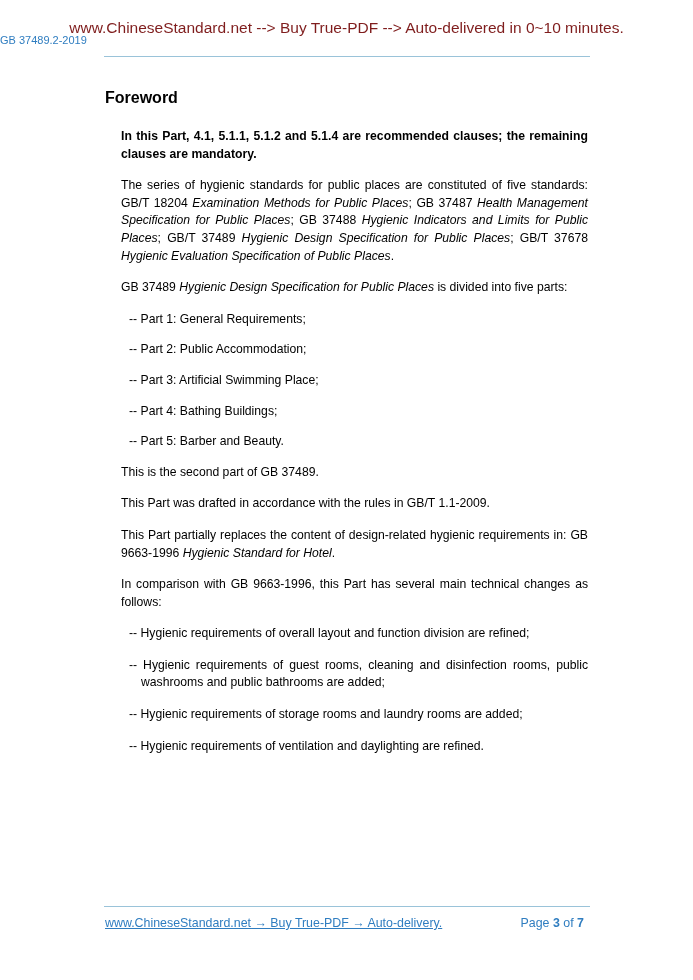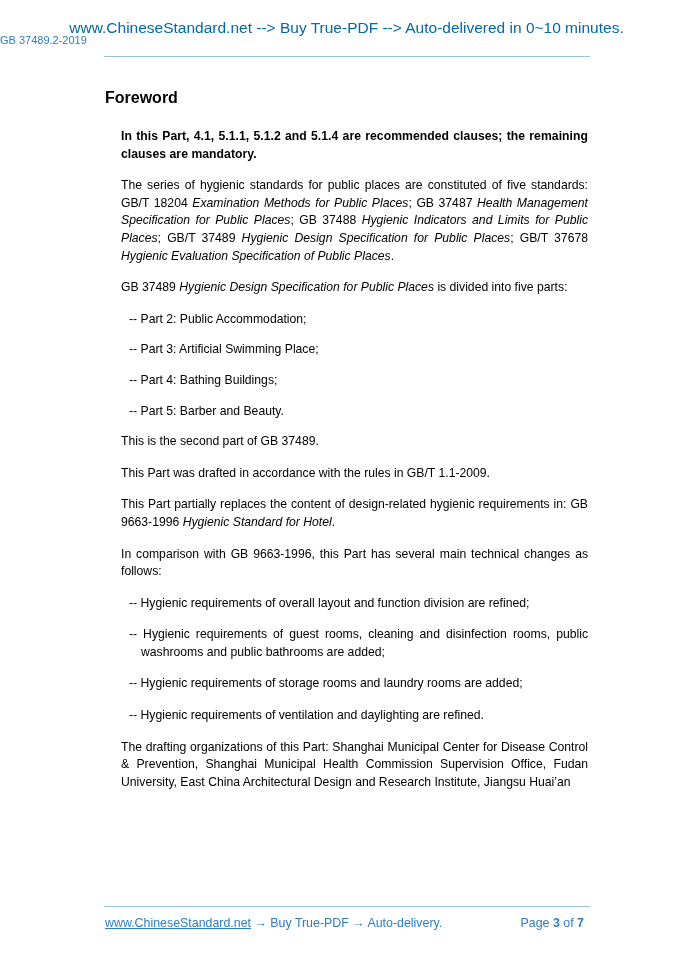--- a/index.html
+++ b/index.html
@@ -1,71 +1,71 @@
 <!DOCTYPE html>
 <html><head>
 <meta charset="utf-8">
 <style>
   html, body { margin: 0; padding: 0; background: #ffffff; }
   body { width: 693px; height: 980px; position: relative; overflow: hidden;
          font-family: "Liberation Sans", sans-serif; color: #000; }
   .banner { position: absolute; top: 19px; left: 0; width: 693px; text-align: center;
-            color: #0369a1; font-size: 15.5px; line-height: 18px; white-space: nowrap; }
+            color: #7f1d1d; font-size: 15.5px; line-height: 18px; white-space: nowrap; }
   .std-code { position: absolute; top: 34px; left: 0; width: 568px; text-align: left;
               color: #2f7dc0; font-size: 11px; line-height: 12px; }
   .hr-top { position: absolute; top: 56px; left: 104px; width: 486px; height: 1px; background: #9ac3d9; }
   .content { position: absolute; top: 88px; left: 105px; width: 483px; font-size: 12.2px; line-height: 17.6px; }
   .title { text-align: left; font-weight: bold; font-size: 16px; line-height: 20px; margin: 0 0 20px 0; }
   p { margin: 0 0 14px 16px; text-align: justify; }
   p.bold { font-weight: bold; letter-spacing: 0.05px; }
   .list-item { margin: 0 0 14px 24px; text-align: justify; }
   .list-item.wrap { padding-left: 12px; text-indent: -12px; }
   .list-item.tight { margin-bottom: 13px; }
   i { font-style: italic; }
   .hr-bottom { position: absolute; top: 906px; left: 104px; width: 486px; height: 1px; background: #9ac3d9; }
   .footer { position: absolute; top: 915px; left: 105px; width: 483px; font-size: 12.4px; color: #2f7dc0; line-height: 16px; }
-  .footer-left { position: absolute; left: 0; top: 0; white-space: nowrap; }
+  .footer-left { position: absolute; left: 0; top: 0; white-space: nowrap; text-decoration: underline; }
   .footer-link { text-decoration: underline; color: #2f7dc0; cursor: pointer; }
   .footer-right { position: absolute; right: 4px; top: 0; white-space: nowrap; }
   .footer-right b { font-weight: bold; }
 </style>
 </head>
 <body>
 
 <div class="banner">www.ChineseStandard.net --&gt; Buy True-PDF --&gt; Auto-delivered in 0~10 minutes.</div>
 <div class="std-code">GB 37489.2-2019</div>
 <div class="hr-top"></div>
 
 <div class="content">
   <div class="title">Foreword</div>
 
   <p class="bold">In this Part, 4.1, 5.1.1, 5.1.2 and 5.1.4 are recommended clauses; the remaining clauses are mandatory.</p>
 
   <p><span>The series of hygienic standards for public places are constituted of five standards: </span><span><span>GB/T 18204 </span><i>Examination Methods for Public Places</i><span>; </span></span><span><span>GB 37487 </span><i>Health Management Specification for Public Places</i><span>; </span></span><span><span>GB 37488 </span><i>Hygienic Indicators and Limits for Public Places</i><span>; </span></span><span><span>GB/T 37489 </span><i>Hygienic Design Specification for Public Places</i><span>; </span></span><span><span>GB/T 37678 </span><i>Hygienic Evaluation Specification of Public Places</i><span>.</span></span></p>
 
   <p><span>GB 37489 </span><i>Hygienic Design Specification for Public Places</i><span> is divided into five parts:</span></p>
 
+  <div class="list-item tight">-- Part 1: General Requirements;</div>
   <div class="list-item tight">-- Part 2: Public Accommodation;</div>
   <div class="list-item tight">-- Part 3: Artificial Swimming Place;</div>
   <div class="list-item tight">-- Part 4: Bathing Buildings;</div>
   <div class="list-item tight">-- Part 5: Barber and Beauty.</div>
 
   <p>This is the second part of GB 37489.</p>
   <p>This Part was drafted in accordance with the rules in GB/T 1.1-2009.</p>
 
   <p><span>This Part partially replaces the content of design-related hygienic requirements in: GB 9663-1996 </span><i>Hygienic Standard for Hotel</i><span>.</span></p>
 
   <p>In comparison with GB 9663-1996, this Part has several main technical changes as follows:</p>
 
   <div class="list-item">-- Hygienic requirements of overall layout and function division are refined;</div>
   <div class="list-item wrap">-- Hygienic requirements of guest rooms, cleaning and disinfection rooms, public washrooms and public bathrooms are added;</div>
   <div class="list-item">-- Hygienic requirements of storage rooms and laundry rooms are added;</div>
   <div class="list-item">-- Hygienic requirements of ventilation and daylighting are refined.</div>
 
-  <p>The drafting organizations of this Part: Shanghai Municipal Center for Disease Control &amp; Prevention, Shanghai Municipal Health Commission Supervision Office, Fudan University, East China Architectural Design and Research Institute, Jiangsu Huai’an</p>
 </div>
 
 <div class="hr-bottom"></div>
 
 <div class="footer">
   <div class="footer-left"><a class="footer-link">www.ChineseStandard.net</a><span> → Buy True-PDF → Auto-delivery.</span></div>
   <div class="footer-right"><span>Page </span><b>3</b><span> of </span><b>7</b></div>
 </div>
 
 </body></html>

